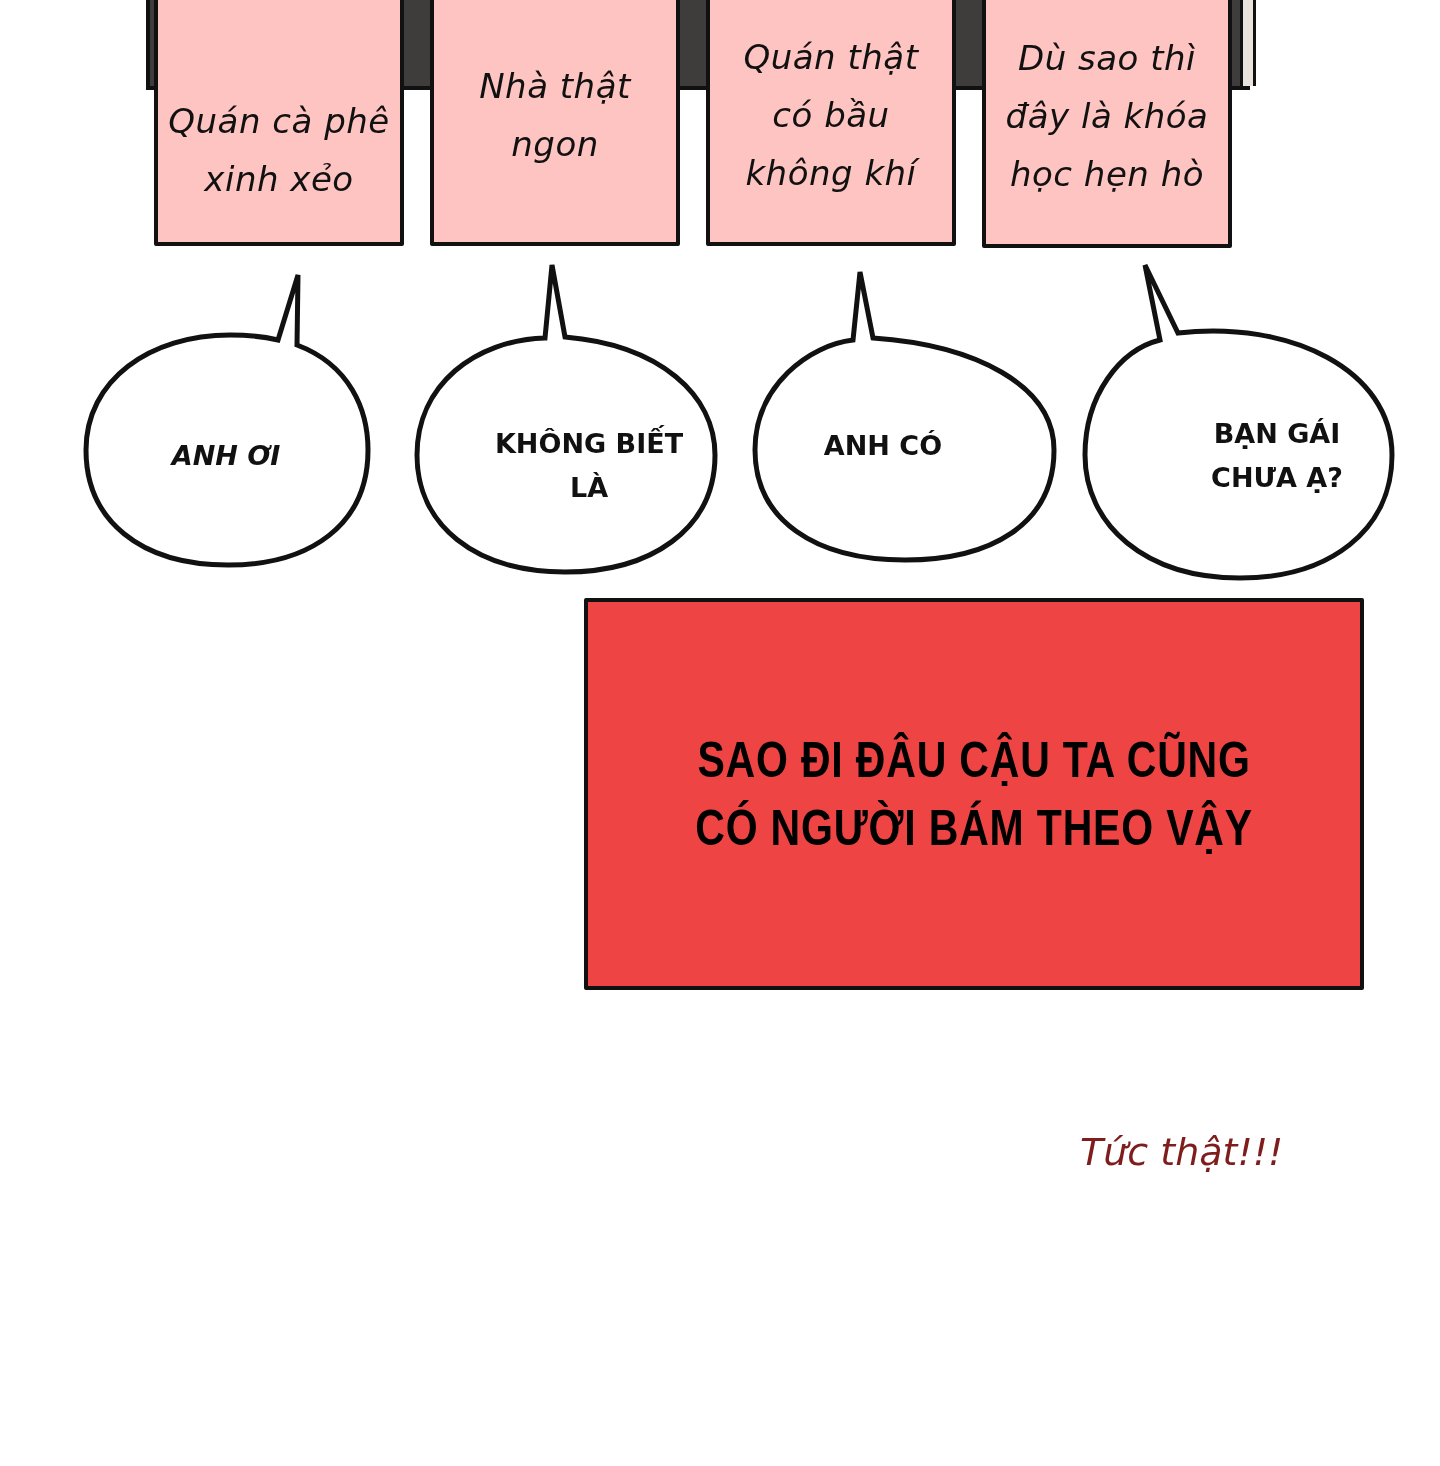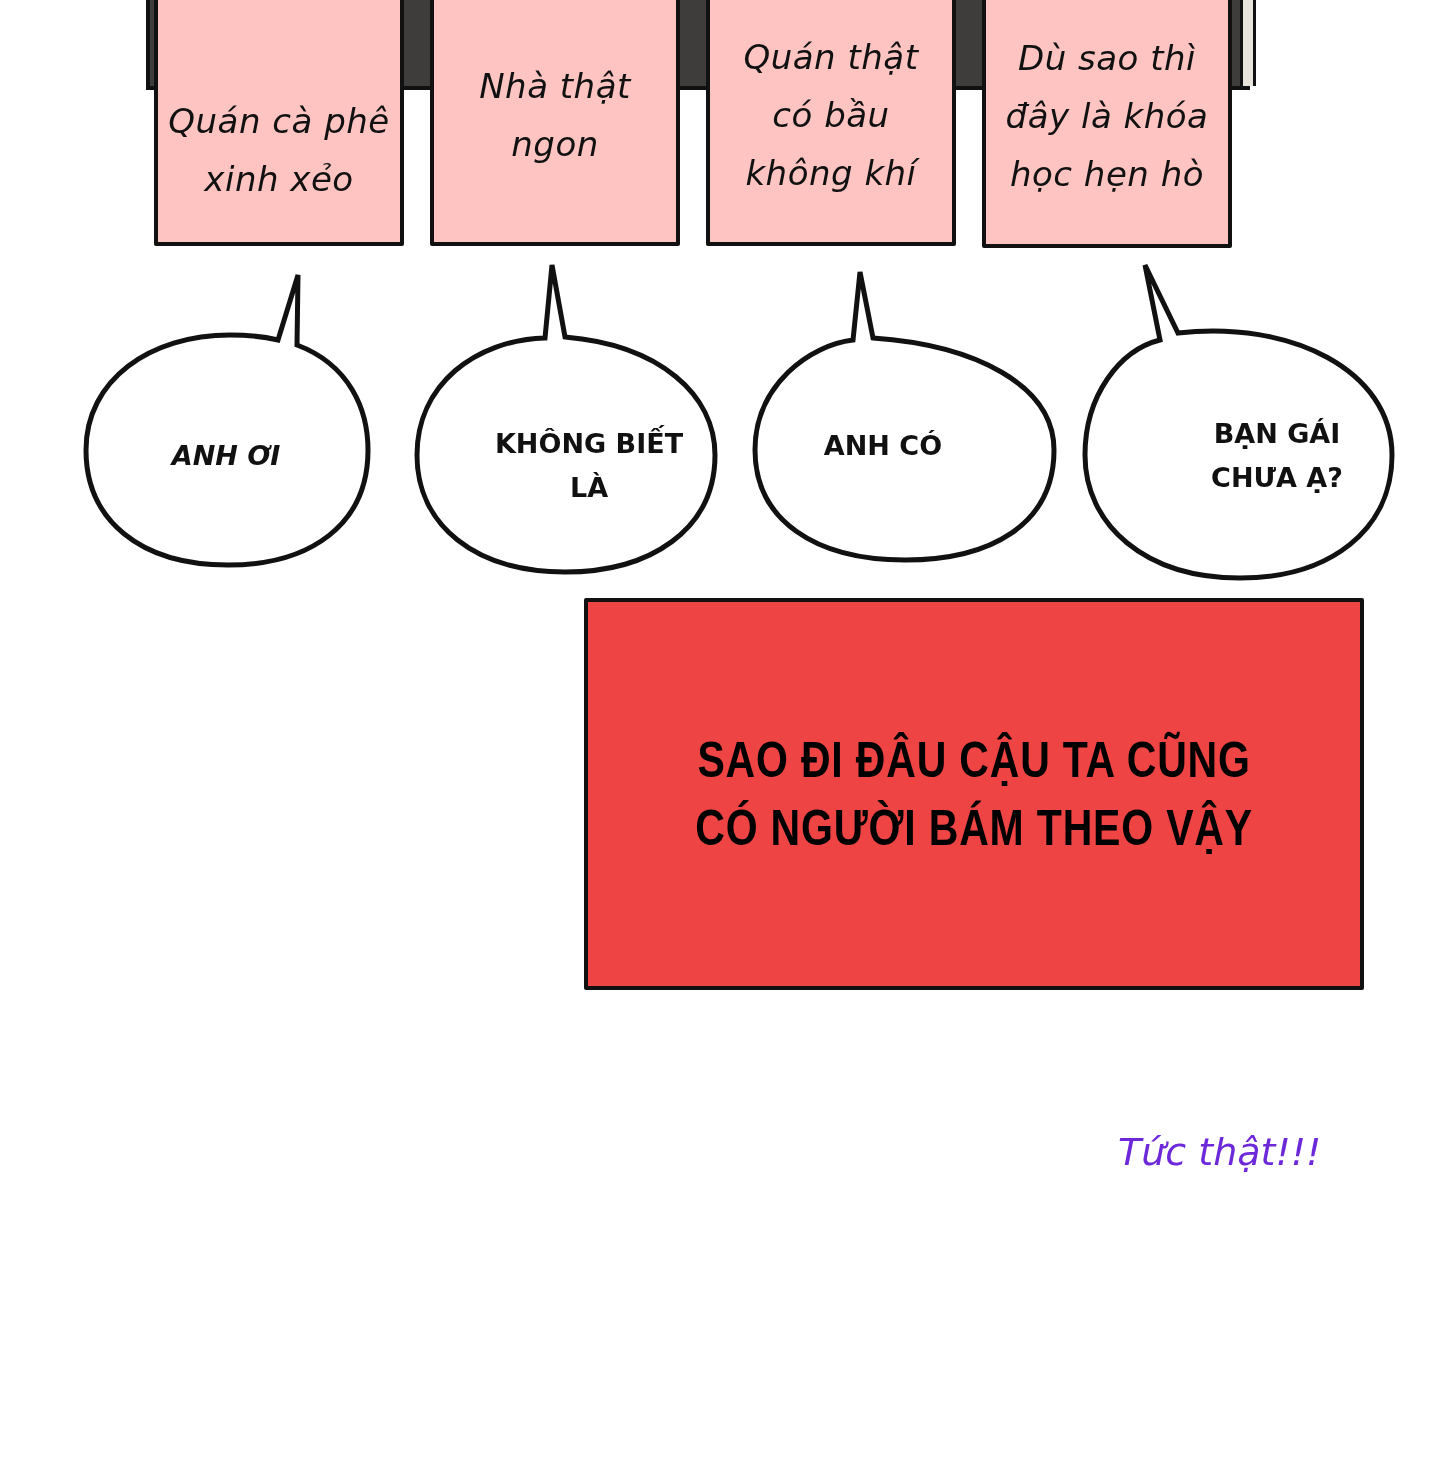--- a/index.html
+++ b/index.html
@@ -23,22 +23,22 @@
                    font-weight: bold; font-size: 27px; line-height: 44px; color: #111;
                    text-align: center; white-space: pre-line; }
 
     .caption-box { left: 584px; top: 598px; width: 780px; height: 392px;
                    border: 4px solid #111; box-sizing: border-box; border-radius: 2px;
                    display: flex; align-items: center; justify-content: center; background: #ef4444; }
     .caption-text { font-family: "Liberation Sans", sans-serif; font-weight: bold;
                     font-size: 50px; line-height: 68px; color: #000; text-align: center;
                     white-space: pre-line; transform: scaleX(0.82); letter-spacing: 1px; }
 
-    .sfx { left: 1118px; top: 1130px; font-family: "DejaVu Sans", sans-serif;
-           font-style: italic; font-size: 38px; color: #6d28d9; }
+    .sfx { left: 1080px; top: 1130px; font-family: "DejaVu Sans", sans-serif;
+           font-style: italic; font-size: 38px; color: #7f1d1d; }
   </style>
 </head>
 <body>
 
 <div class="abs bg-strip">
   <div class="edge-right"></div>
 </div>
 
 <div class="abs note" style="left:154px; top:-6px; width:250px; height:252px;">
   <div class="note-text" style="margin-top:60px;">Quán cà phê

